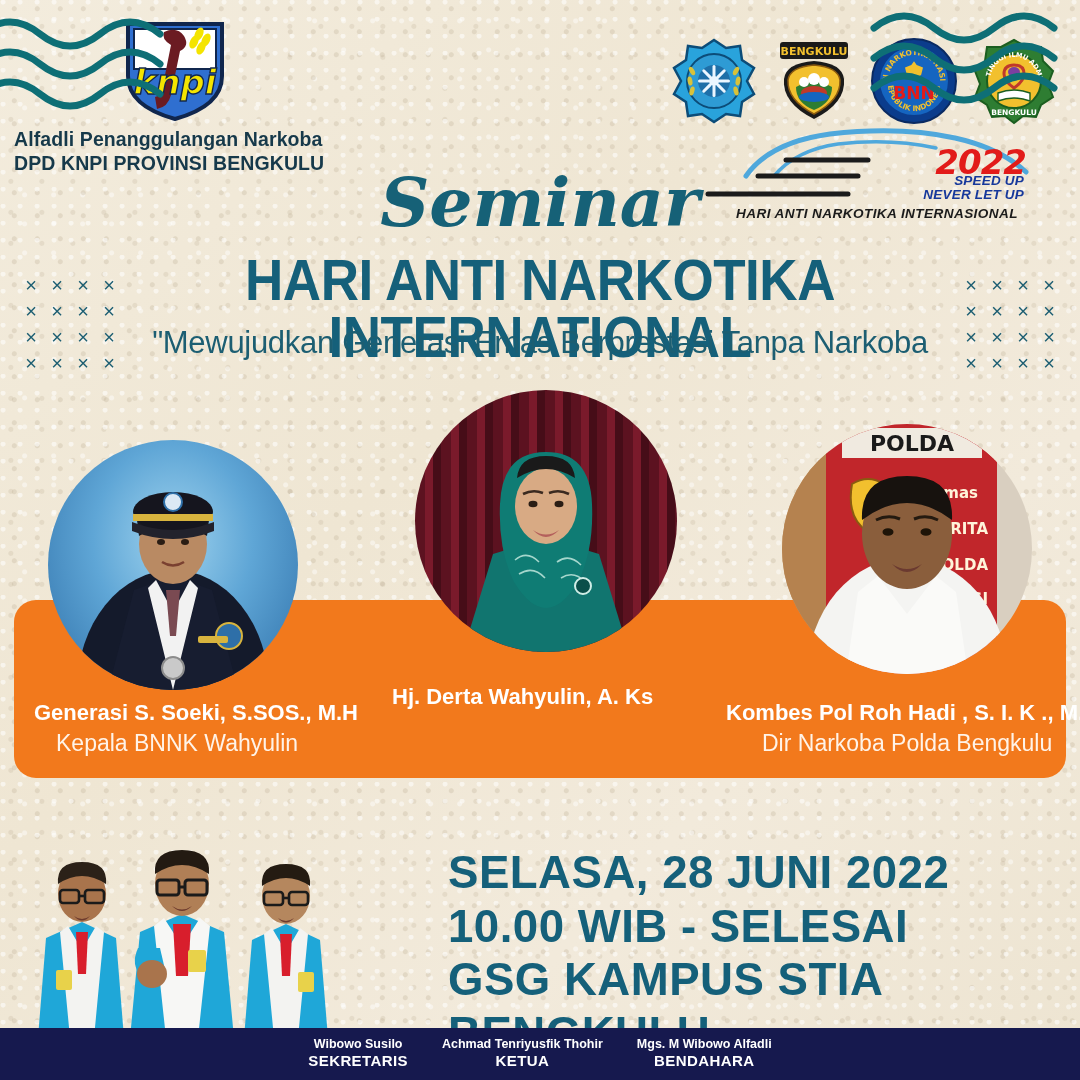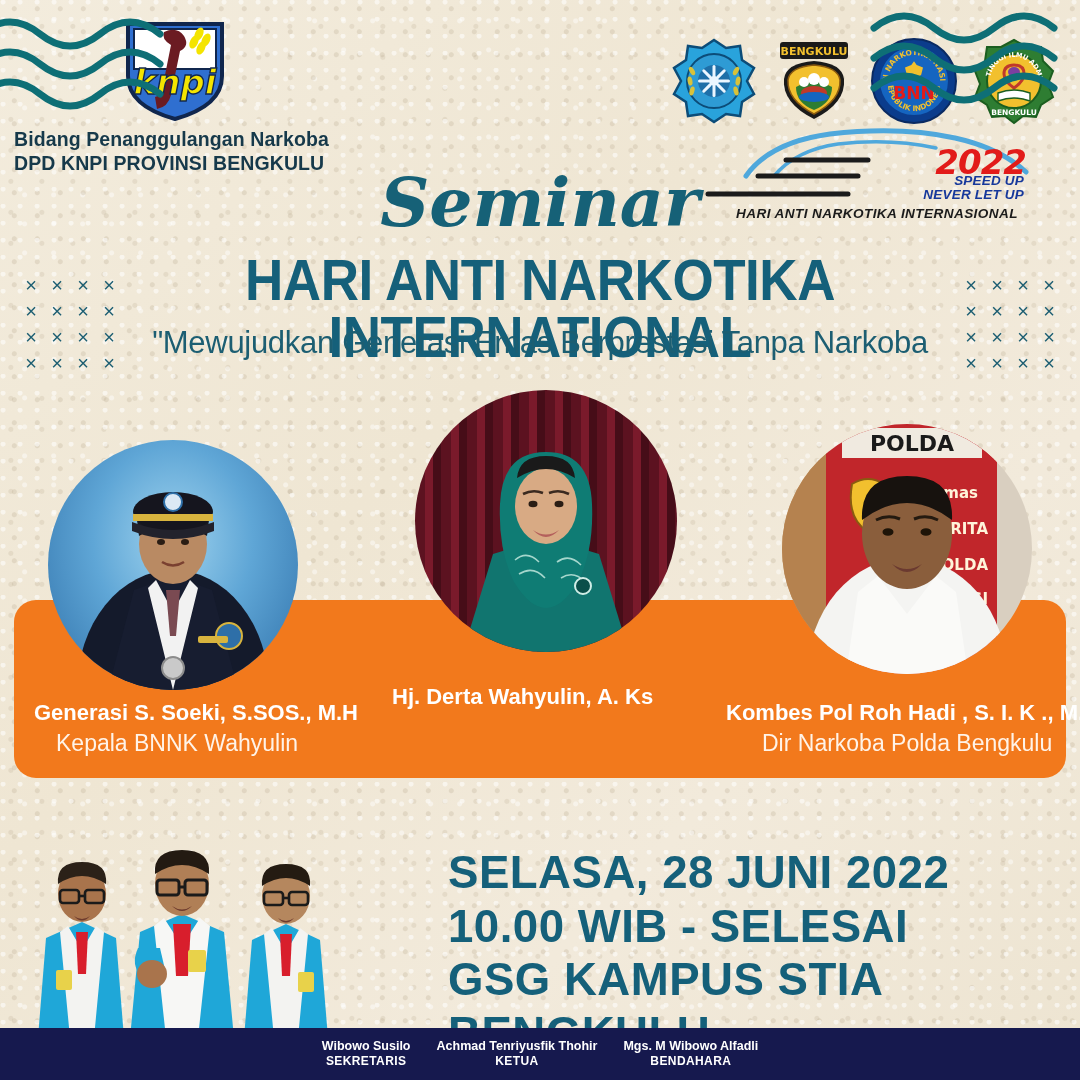--- a/index.html
+++ b/index.html
@@ -115,46 +115,46 @@
     font-size:47px;font-weight:bold;color:#15607A;line-height:1.14;
     letter-spacing:.5px;transform:scaleX(.97);transform-origin:left top;
   }
 
   
   .group-photo{position:absolute;left:20px;bottom:42px;width:390px;height:240px;}
 
   
   .footer{
     position:absolute;left:0;right:0;bottom:0;height:52px;background:#16194E;
-    display:flex;align-items:center;justify-content:center;gap:26px;
+    display:flex;align-items:center;justify-content:center;gap:34px;
   }
   .foot-person{text-align:center;color:#FFFFFF;line-height:1.22;}
   .foot-name{font-size:12.5px;font-weight:bold;}
-  .foot-role{font-size:12px;font-weight:bold;letter-spacing:.4px;}
+  .foot-role{font-size:15px;font-weight:bold;letter-spacing:.4px;}
 </style>
 </head>
 <body>
 
 <div id="poster">
 
   <div class="knpi-wrap">
     <svg class="knpi-shield" viewBox="0 0 110 105">
       <path d="M8 6 H102 V58 Q102 88 55 101 Q8 88 8 58 Z" fill="#2F6FD0" stroke="#10264D" stroke-width="4"></path>
       <rect x="14" y="11" width="82" height="40" fill="#FFFFFF" stroke="#10264D" stroke-width="2"></rect>
       <path d="M44 14 q13 -6 20 4 q6 10 -4 15 l-9 44 q-3 12 -14 14 l-2 -12 q7 -2 8 -12 l8 -40 q-10 -6 -7 -13 Z" fill="#6B1B22"></path>
       <g fill="#F4E400">
         <ellipse cx="79" cy="16" rx="4" ry="7" transform="rotate(25 79 16)"></ellipse>
         <ellipse cx="86" cy="22" rx="4" ry="7" transform="rotate(25 86 22)"></ellipse>
         <ellipse cx="74" cy="24" rx="4" ry="7" transform="rotate(25 74 24)"></ellipse>
         <ellipse cx="81" cy="30" rx="4" ry="7" transform="rotate(25 81 30)"></ellipse>
       </g>
       <text x="55" y="76" text-anchor="middle" font-family="DejaVu Sans, sans-serif" font-size="34" font-weight="bold" font-style="italic" fill="#F4E400" stroke="#10264D" stroke-width="1.4">knpi</text>
     </svg>
   </div>
-  <div class="org-line1">Bidang Penanggulangan Narkoba</div>
+  <div class="org-line1">Alfadli Penanggulangan Narkoba</div>
   <div class="org-line2">DPD KNPI PROVINSI BENGKULU</div>
 
   <div class="logos">
 
     <div class="logo-badge">
       <svg viewBox="0 0 88 88">
         <path d="M44 3 L56 11 L70 9 L72 23 L84 31 L77 44 L84 57 L72 65 L70 79 L56 77 L44 85 L32 77 L18 79 L16 65 L4 57 L11 44 L4 31 L16 23 L18 9 L32 11 Z" fill="#29A3DC" stroke="#0C4C78" stroke-width="2.5"></path>
         <circle cx="44" cy="44" r="27" fill="#2E9BD4" stroke="#0C4C78" stroke-width="2"></circle>
         <circle cx="44" cy="44" r="16" fill="#1E6FA8"></circle>
         <g fill="#EAF6FF">

